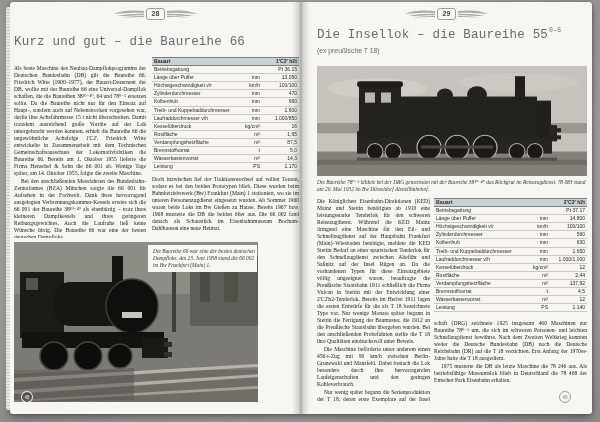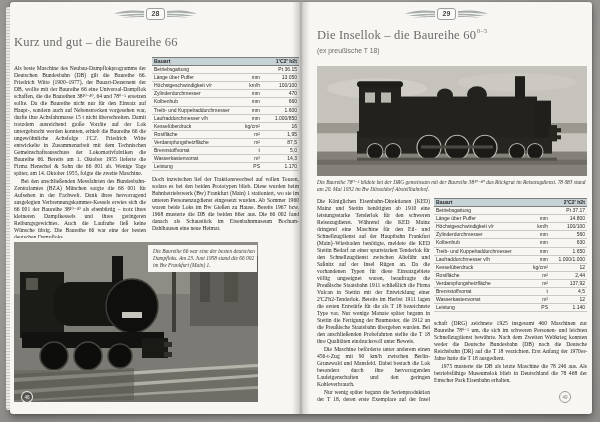--- a/index.html
+++ b/index.html
@@ -32,21 +32,21 @@
   }
   .wing{width:30px; height:10px; fill:#a7acac;}
   .wing.flip{transform:scaleX(-1);}
   .pnum{
     font-family:"Liberation Sans","DejaVu Sans",sans-serif; font-weight:bold;
     font-size:7px; line-height:10px; color:#454543; background:#fbfaf7;
     border:1px solid #9aa09f; border-radius:3px; padding:0 5px;
   }
 
   .title{
-    position:absolute; margin:0; font-family:Liberation Serif, serif;
+    position:absolute; margin:0; font-family:Liberation Mono, monospace;
     font-weight:400; font-size:12.5px; letter-spacing:.2px; color:#6b6b69;
   }
   .title sup{font-size:6.5px; position:relative; top:-1px; margin-left:1px;}
   .subtitle{
     position:absolute; font-family:"Liberation Sans","DejaVu Sans",sans-serif;
     font-size:6.8px; color:#6b6b69;
   }
 
   .col{
     position:absolute; overflow:hidden; color:#262522;
@@ -255,21 +255,21 @@
           <path d="M40,8.5 C26,8.5 16,9.5 11,10.5 C19,10.7 30,10 40,10 Z"></path>
         </svg>
         <span class="pnum">29</span>
         <svg class="wing flip" viewBox="0 0 40 12">
           <path d="M40,2 C22,0 8,2 0,6 C12,5 26,4 40,4.5 Z"></path>
           <path d="M40,5.5 C24,5.5 12,6.5 5,8.5 C15,8.5 28,7.5 40,7.5 Z"></path>
           <path d="M40,8.5 C26,8.5 16,9.5 11,10.5 C19,10.7 30,10 40,10 Z"></path>
         </svg>
       </div>
 
-      <h1 class="title" style="left:16px; top:26px; right:4px;"><span>Die Insellok – die Baureihe 60</span><sup>0–5</sup></h1>
+      <h1 class="title" style="left:16px; top:26px; right:4px;"><span>Die Insellok – die Baureihe 55</span><sup>0–5</sup></h1>
       <div class="subtitle" style="left:16px; top:45px;">(ex preußische T 18)</div>
 
       <figure class="photo" style="left:16px; top:64px; width:270px; height:110px;">
         <svg viewBox="0 0 270 108" preserveAspectRatio="none">
           <rect width="270" height="108" fill="#c5c3bc"></rect>
           <ellipse cx="60" cy="22" rx="50" ry="10" fill="#cfcdc6"></ellipse>
           <ellipse cx="200" cy="16" rx="60" ry="9" fill="#cbc9c2"></ellipse>
           <rect y="56" width="270" height="10" fill="#9b998f"></rect>
           <rect y="84" width="270" height="24" fill="#83817a"></rect>
           <rect y="92" width="270" height="5" fill="#6e6c65"></rect>

